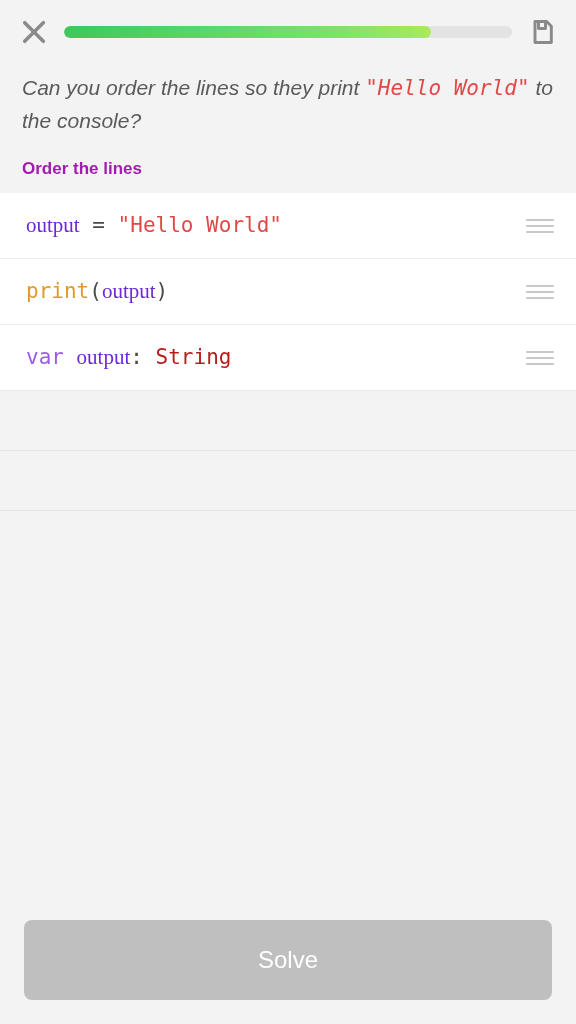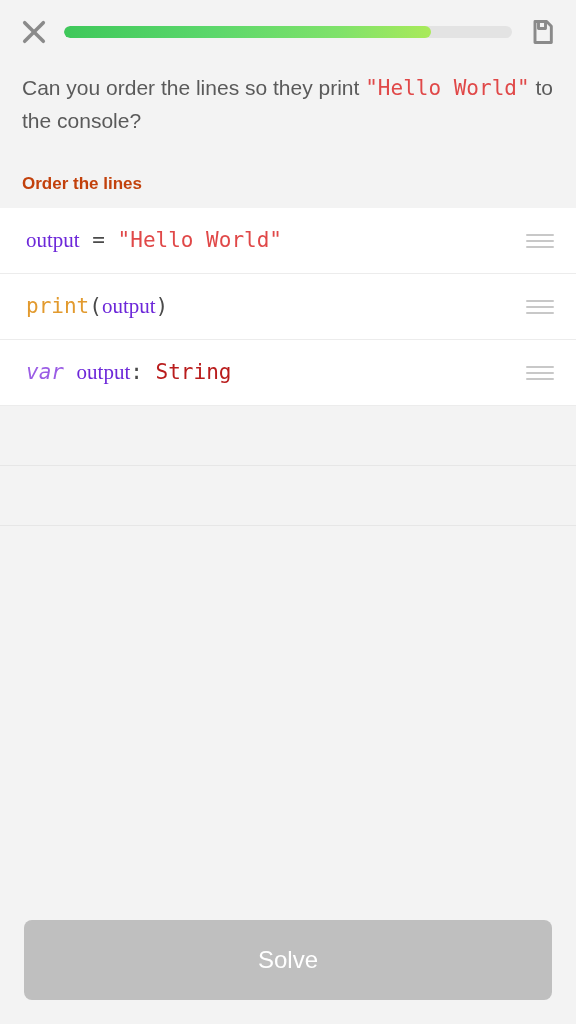--- a/index.html
+++ b/index.html
@@ -46,28 +46,28 @@
       cursor: pointer;
     }
     .bookmark-icon svg { display: block; }
     .prompt {
       padding: 8px 22px 22px 22px;
       color: #5a5a5a;
       font-size: 21px;
       line-height: 1.55;
     }
     .prompt p { margin-bottom: 18px; }
-    .prompt p:last-child { margin-bottom: 15px; }
+    .prompt p:last-child { margin-bottom: 0; font-style: italic; }
     .code-inline {
       font-family: ui-monospace, "SF Mono", Menlo, Monaco, Consolas, monospace;
       color: #e04848;
     }
     .task-label {
       padding: 0 22px 14px 22px;
-      color: #c2410c;
+      color: #a21caf;
       font-size: 17px;
       font-weight: 600;
     }
     .lines-area {
       background: #ffffff;
     }
     .code-line {
       display: flex;
       align-items: center;
       justify-content: space-between;
@@ -90,21 +90,21 @@
       display: block;
       height: 2px;
       background: #c8c8c8;
       border-radius: 1px;
     }
     .tok-id { color: #6d28d9; font-family: Liberation Serif, serif; }
     .tok-op { color: #4a4a4a; }
     .tok-str { color: #e04848; }
     .tok-fn { color: #e29a2e; }
     .tok-paren { color: #4a4a4a; }
-    .tok-kw { color: #9b5de5; font-style: italic; }
+    .tok-kw { color: #9b5de5; }
     .tok-type { color: #b91c1c; }
     .tok-colon { color: #4a4a4a; }
     .placeholder-area {
       background: #f3f3f3;
     }
     .placeholder-row {
       height: 60px;
       border-bottom: 1px solid #e6e6e6;
     }
     .spacer { flex: 1; }

